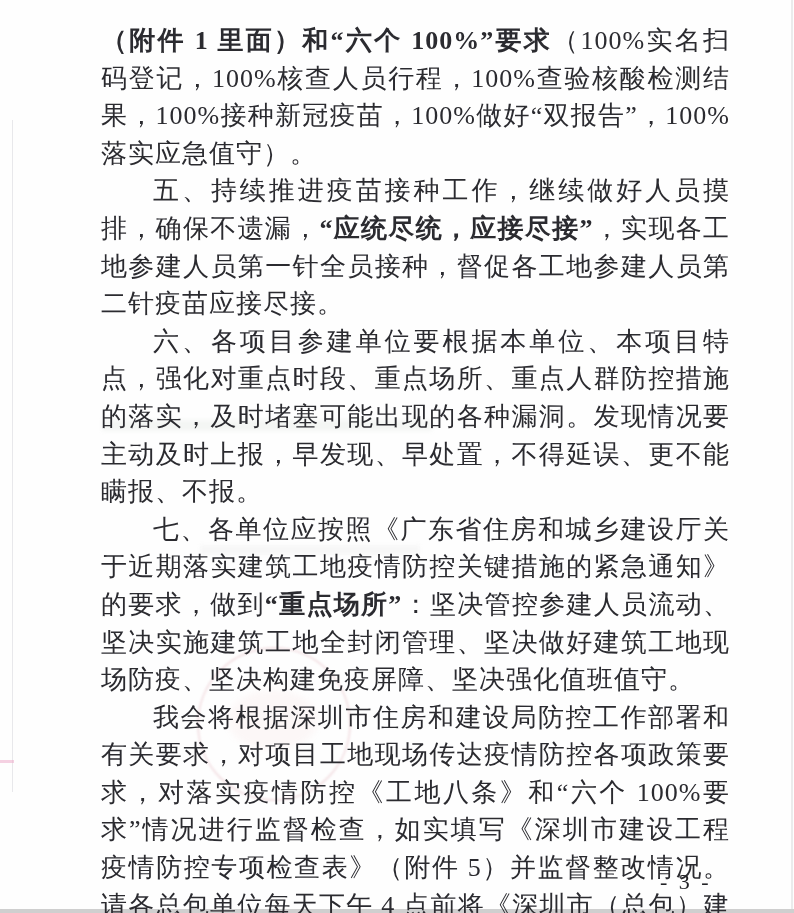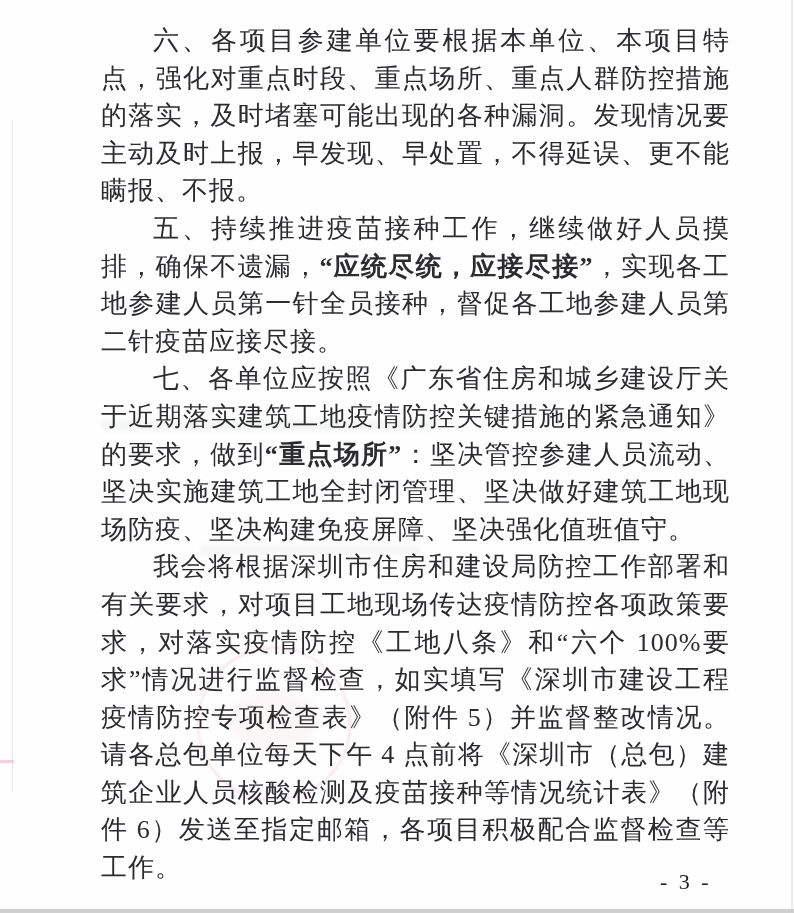--- a/index.html
+++ b/index.html
@@ -129,20 +129,21 @@
   <div class="bleed-smudge-1"></div>
   <div class="bleed-smudge-2"></div>
   <div class="stamp-ghost"></div>
   <div class="stamp-ghost-inner"></div>
   <div class="scan-line-left"></div>
   <div class="scan-mark-pink"></div>
   <div class="scan-edge-right"></div>
   <div class="scan-edge-bottom"></div>
 
   <div class="doc-body">
+      <p class="para"><span class="run bold">（附件 1 里面）和“六个 100%”要求</span><span class="run">（100%实名扫码登记，100%核查人员行程，100%查验核酸检测结果，100%接种新冠疫苗，100%做好“双报告”，100%落实应急值守）。</span></p>
+      <p class="para indent"><span class="run">五、持续推进疫苗接种工作，继续做好人员摸排，确保不遗漏，</span><span class="run bold">“应统尽统，应接尽接”</span><span class="run">，实现各工地参建人员第一针全员接种，督促各工地参建人员第二针疫苗应接尽接。</span></p>
       <p class="para indent"><span class="run">六、各项目参建单位要根据本单位、本项目特点，强化对重点时段、重点场所、重点人群防控措施的落实，及时堵塞可能出现的各种漏洞。发现情况要主动及时上报，早发现、早处置，不得延误、更不能瞒报、不报。</span></p>
-      <p class="para indent"><span class="run">五、持续推进疫苗接种工作，继续做好人员摸排，确保不遗漏，</span><span class="run bold">“应统尽统，应接尽接”</span><span class="run">，实现各工地参建人员第一针全员接种，督促各工地参建人员第二针疫苗应接尽接。</span></p>
       <p class="para indent"><span class="run">七、各单位应按照《广东省住房和城乡建设厅关于近期落实建筑工地疫情防控关键措施的紧急通知》的要求，做到</span><span class="run bold">“重点场所”</span><span class="run">：坚决管控参建人员流动、坚决实施建筑工地全封闭管理、坚决做好建筑工地现场防疫、坚决构建免疫屏障、坚决强化值班值守。</span></p>
       <p class="para indent"><span class="run">我会将根据深圳市住房和建设局防控工作部署和有关要求，对项目工地现场传达疫情防控各项政策要求，对落实疫情防控《工地八条》和“六个 100%要求”情况进行监督检查，如实填写《深圳市建设工程疫情防控专项检查表》（附件 5）并监督整改情况。请各总包单位每天下午 4 点前将《深圳市（总包）建筑企业人员核酸检测及疫苗接种等情况统计表》（附件 6）发送至指定邮箱，各项目积极配合监督检查等工作。</span></p>
     </div>
 
   <div class="page-number">- 3 -</div>
 </div>
 
 </body></html>

